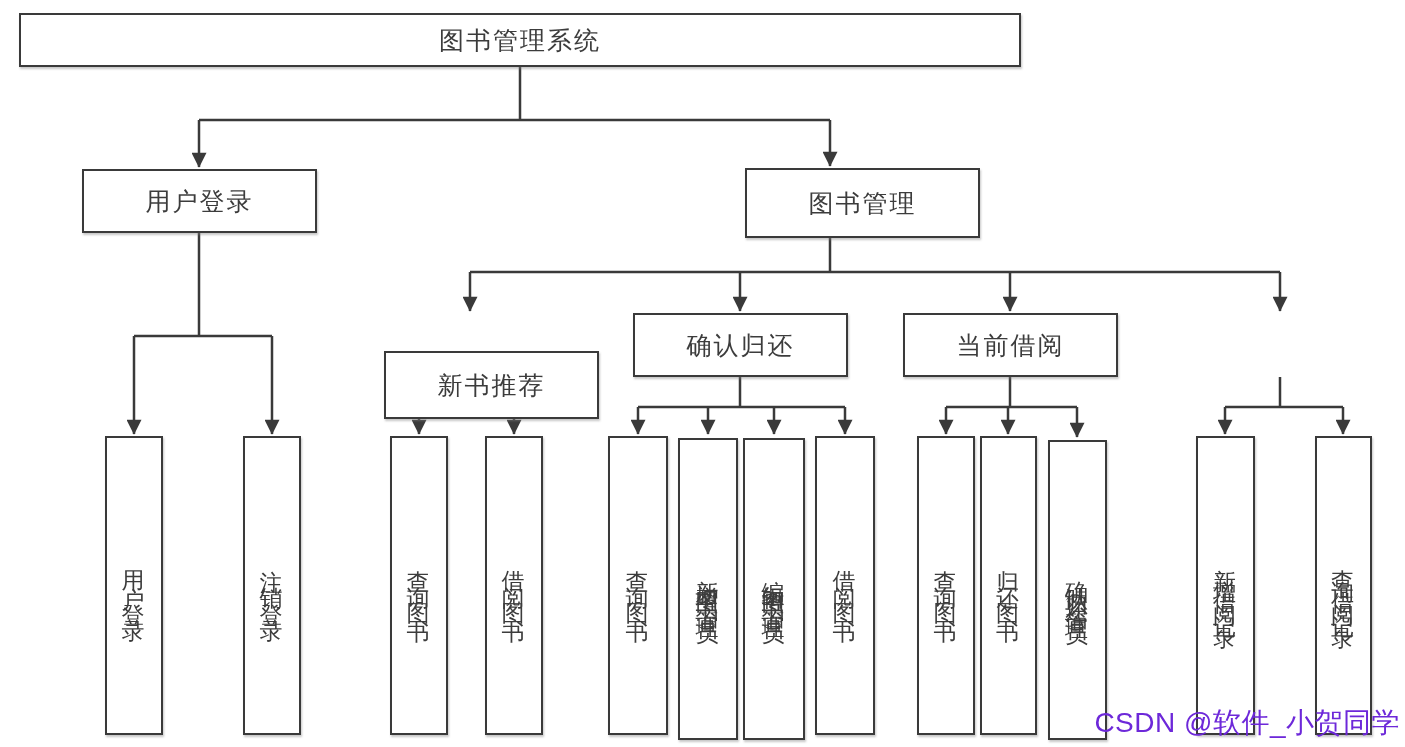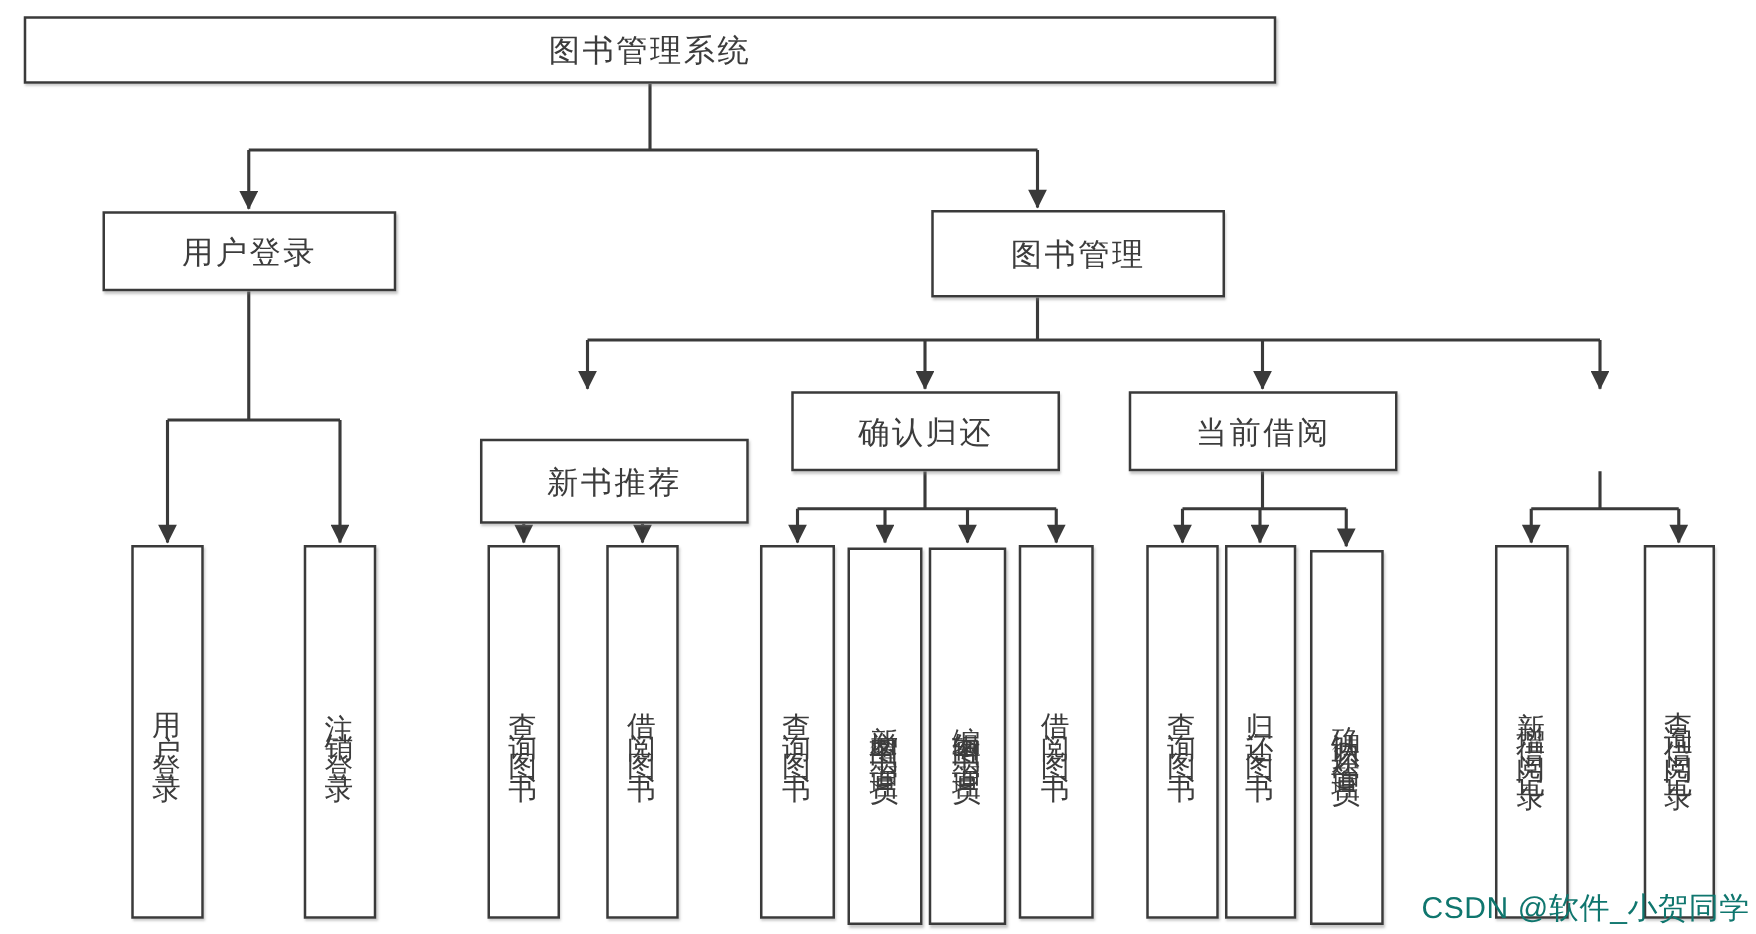--- a/index.html
+++ b/index.html
@@ -44,23 +44,23 @@
     white-space: nowrap;
     color: #3c3c3c;
   }
   .ls4 { letter-spacing: 0.72em; }
   .ls6 { letter-spacing: 0.50em; }
   .ls9 { letter-spacing: 0.26em; }
   #watermark {
     position: absolute;
     right: 5px;
     bottom: 5px;
-    font-size: 24px;
+    font-size: 28px;
     letter-spacing: 0.5px;
-    color: #0f766e;
+    color: #6d28d9;
     z-index: 3;
     white-space: nowrap;
   }
 </style>
 </head>
 <body>
 
 <div id="stage">
 
   <svg class="connectors" width="1405" height="747" viewBox="0 0 1405 747">

